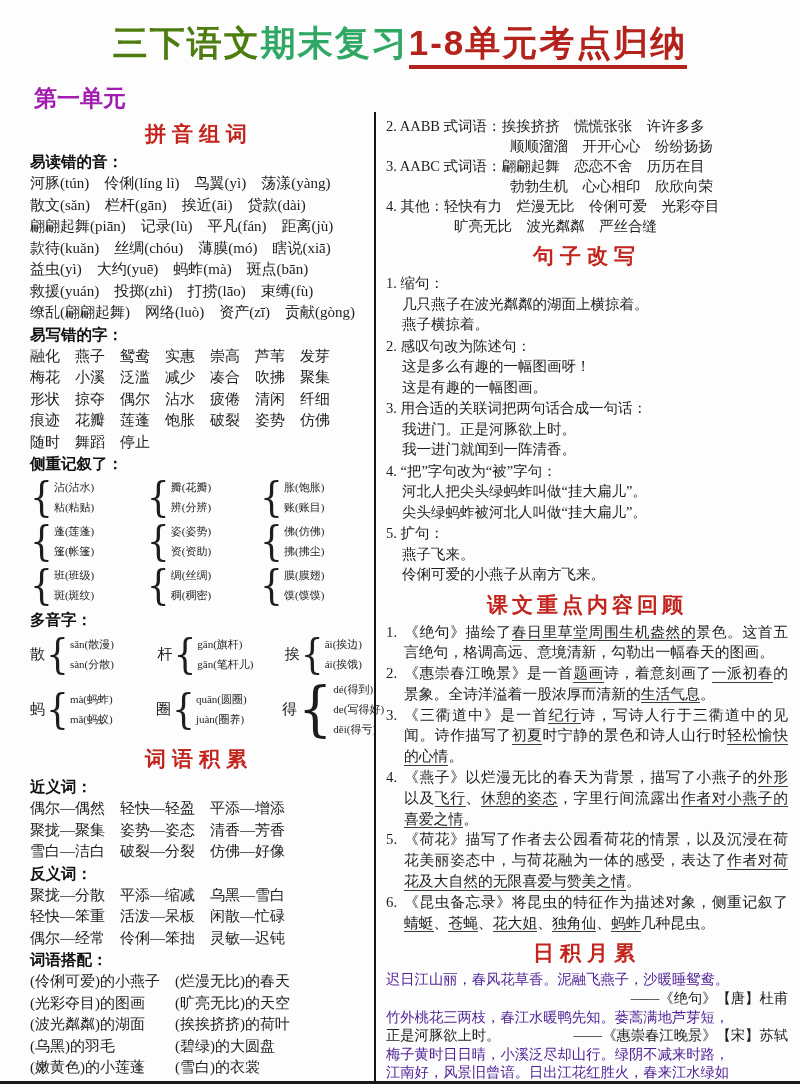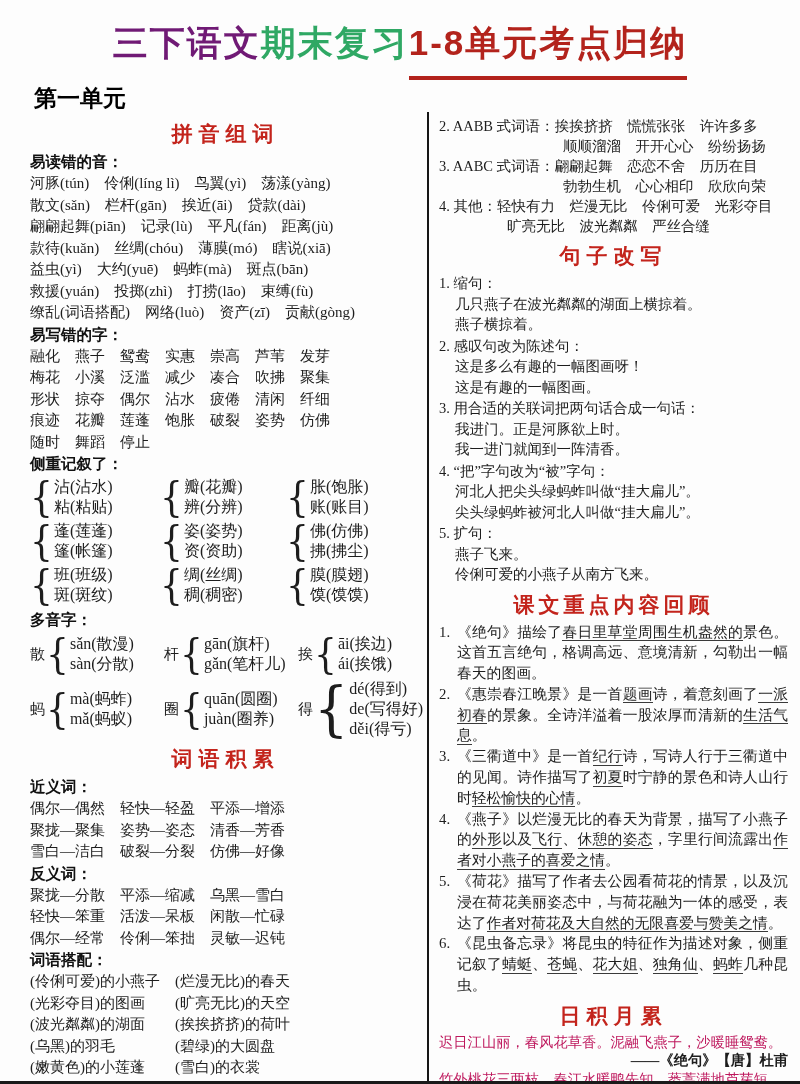--- a/index.html
+++ b/index.html
@@ -4,74 +4,74 @@
 <style>
   html,body{margin:0;padding:0;}
   body{width:800px;height:1084px;overflow:hidden;background:#ffffff;
        font-family:"Liberation Serif","DejaVu Serif",serif;color:#222;}
   .page{position:relative;width:800px;height:1084px;background:#fdfdfd;overflow:hidden;}
 
   
   .title-row{padding-top:20px;text-align:center;
              font-family:"Liberation Sans","DejaVu Sans",sans-serif;
              font-weight:bold;font-size:35px;letter-spacing:2px;white-space:nowrap;}
-  .t-black{color:#701a75;text-align:center;}
+  .t-black{color:#4d7c0f;text-align:center;}
   .t-green{color:#2fa864;}
-  .t-red{color:#b3231c;border-bottom:4px solid #b3231c;padding-bottom:14px;}
-
-  .unit-label{margin:16px 0 0 34px;color:#000000;font-size:23px;font-weight:bold;
+  .t-red{color:#b3231c;border-bottom:4px solid #b3231c;padding-bottom:3px;}
+
+  .unit-label{margin:16px 0 0 34px;color:#a21caf;font-size:23px;font-weight:bold;
               font-family:"Liberation Sans","DejaVu Sans",sans-serif;}
 
   
   .columns{position:absolute;top:112px;left:0;right:0;bottom:0;display:flex;}
-  .col-left{width:427px;box-sizing:border-box;padding:2px 6px 0 30px;}
+  .col-left{width:374px;box-sizing:border-box;padding:2px 6px 0 30px;}
   .divider{width:2px;background:#161616;}
   .col-right{flex:1;box-sizing:border-box;padding:4px 12px 0 10px;}
 
   .sec-heading{color:#c3241c;font-weight:bold;font-size:21px;text-align:center;
                font-family:"Liberation Sans","DejaVu Sans",sans-serif;
                letter-spacing:6px;margin:6px 0 3px 0;}
   .lbl{font-family:"Liberation Sans","DejaVu Sans",sans-serif;
        font-weight:bold;font-size:15.5px;line-height:22px;color:#111;}
 
   .line{font-size:15px;line-height:21.5px;white-space:nowrap;color:#1d1d1d;}
   .col-right .line{font-size:14.5px;line-height:20px;}
 
   
   .xjz-row{display:flex;margin:2px 0 4px 0;}
   .grp{display:flex;align-items:center;margin-right:8px;}
   .grp-c1{width:122px;}.grp-c2{width:118px;}.grp-c3{width:112px;}
   .brace{font-family:"DejaVu Serif",serif;color:#1d1d1d;line-height:1;margin-right:1px;}
   .b2{font-size:36px;transform:scaleY(1.15);}
   .b3{font-size:54px;transform:scaleY(1.1);}
-  .grp-col .grp-line{font-size:16px;line-height:20px;white-space:nowrap;color:#1d1d1d;}
+  .grp-col .grp-line{font-size:11px;line-height:20px;white-space:nowrap;color:#1d1d1d;}
   .dyz-char{font-size:15px;margin-right:1px;color:#1d1d1d;}
   .dyz-row{display:flex;align-items:center;margin:3px 0 5px 0;}
   .dyz-item{display:flex;align-items:center;margin-right:6px;}
   .dyz-c1{width:128px;}.dyz-c2{width:128px;}.dyz-c3{width:80px;}
 
   
   .top-item .cont{white-space:nowrap;}
 
   
   .sent-item{margin-bottom:1px;}
   .sent-line{padding-left:16px;font-size:14.5px;line-height:20.5px;white-space:nowrap;color:#1d1d1d;}
   .sent-head{font-size:14.5px;line-height:20.5px;white-space:nowrap;color:#1d1d1d;}
 
   
   .rev-item{position:relative;padding-left:18px;font-size:14.8px;line-height:20.8px;
             color:#1d1d1d;text-align:justify;}
   .rev-num{position:absolute;left:0;top:0;}
   .u{border-bottom:1px solid #3a3a3a;padding-bottom:0.5px;}
 
   
-  .poem-line{font-size:14.3px;line-height:18.6px;white-space:nowrap;color:#be185d;}
+  .poem-line{font-size:14.3px;line-height:18.6px;white-space:nowrap;color:#4c1d95;}
   .poem-flex{display:flex;justify-content:space-between;font-size:14.3px;
              line-height:18.6px;color:#1d1d1d;}
-  .poem-attr{font-weight:bold;text-align:center;}
+  .poem-attr{font-weight:normal;text-align:center;}
 
   .bottom-edge{position:absolute;left:0;right:0;bottom:0;height:3px;background:#1a1a1a;}
 </style>
 </head>
 <body>
 
 <div class="page">
 
   <div class="title-row">
     <span class="t-black">三下语文</span><span class="t-green">期末复习</span><span class="t-red">1-8单元考点归纳</span>
@@ -85,21 +85,21 @@
       <div class="sec-heading">拼音组词</div>
 
       <div class="lbl">易读错的音：</div>
       <div id="read-lines">
           <div class="line">河豚(tún)　伶俐(líng lì)　鸟翼(yì)　荡漾(yàng)</div>
           <div class="line">散文(sǎn)　栏杆(gān)　挨近(āi)　贷款(dài)</div>
           <div class="line">翩翩起舞(piān)　记录(lù)　平凡(fán)　距离(jù)</div>
           <div class="line">款待(kuǎn)　丝绸(chóu)　薄膜(mó)　瞎说(xiā)</div>
           <div class="line">益虫(yì)　大约(yuē)　蚂蚱(mà)　斑点(bān)</div>
           <div class="line">救援(yuán)　投掷(zhì)　打捞(lāo)　束缚(fù)</div>
-          <div class="line">缭乱(词语搭配)　网络(luò)　资产(zī)　贡献(gòng)</div>
+          <div class="line">缭乱(翩翩起舞)　网络(luò)　资产(zī)　贡献(gòng)</div>
         </div>
 
       <div class="lbl">易写错的字：</div>
       <div id="write-lines">
           <div class="line">融化　燕子　鸳鸯　实惠　崇高　芦苇　发芽</div>
           <div class="line">梅花　小溪　泛滥　减少　凑合　吹拂　聚集</div>
           <div class="line">形状　掠夺　偶尔　沾水　疲倦　清闲　纤细</div>
           <div class="line">痕迹　花瓣　莲蓬　饱胀　破裂　姿势　仿佛</div>
           <div class="line">随时　舞蹈　停止</div>
         </div>

